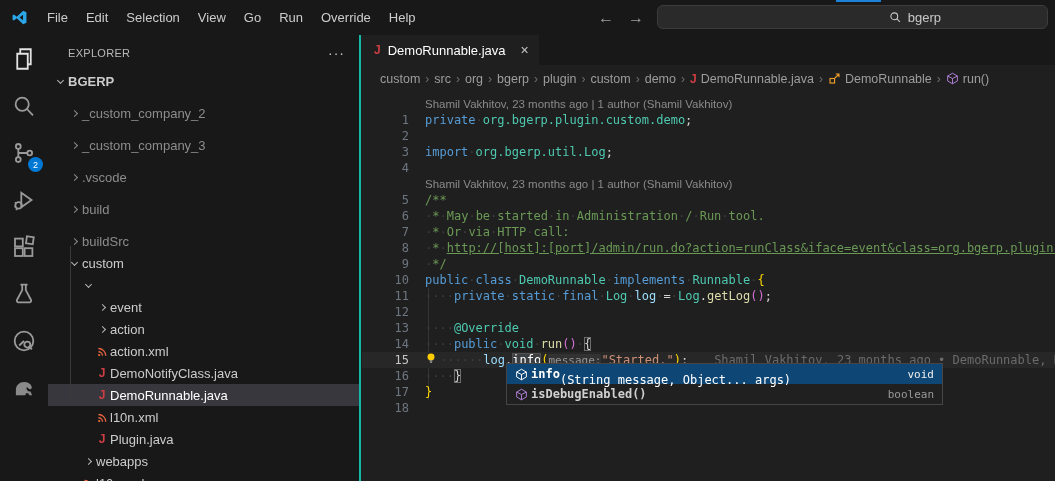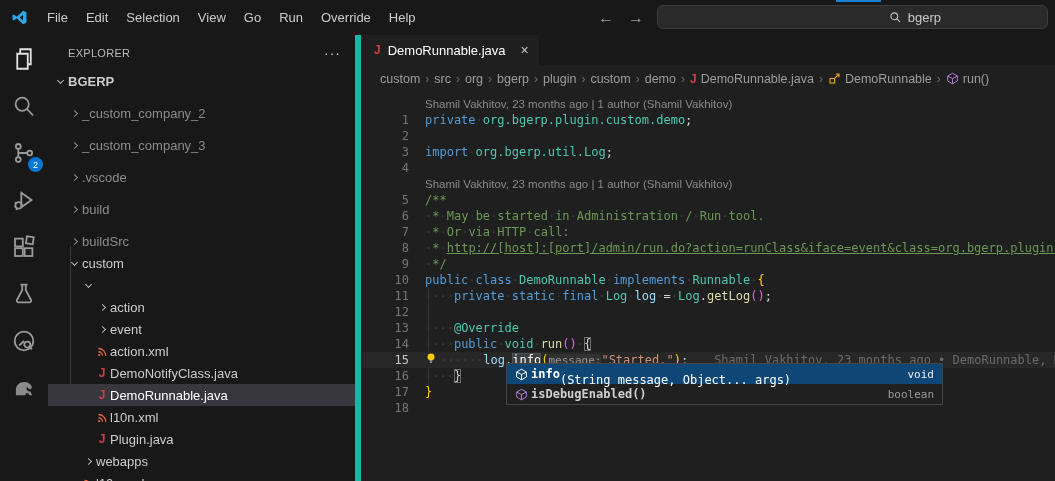--- a/index.html
+++ b/index.html
@@ -28,21 +28,21 @@
   .activitybar { position:absolute; left:0; top:35px; width:48px; height:446px;
     background:#181818; display:flex; flex-direction:column; align-items:center; z-index:20; }
   .ab-icon { position:relative; width:48px; height:47px; display:flex; align-items:center; justify-content:center; }
   .ab-icon svg { stroke:#9a9a9a; fill:none; stroke-width:1.2; }
   .ab-icon.active svg { stroke:#e4e4e4; }
   .ab-icon.filled svg { fill:#9a9a9a; stroke:none; }
   .badge { position:absolute; right:5px; bottom:4px; width:15px; height:15px; border-radius:50%;
     background:#0078d4; color:#fff; font-size:9px; display:flex; align-items:center; justify-content:center; }
   
   .sidebar { position:absolute; left:48px; top:35px; width:313px; height:446px;
-    background:#181818; border-right:6px solid #14b8a6; z-index:10; overflow:hidden; }
+    background:#181818; border-right:2px solid #14b8a6; z-index:10; overflow:hidden; }
   .sb-header { height:35px; display:flex; align-items:center; justify-content:space-between;
     padding:0 14px 0 20px; }
   .sb-title { font-size:11px; color:#b8b8b8; letter-spacing:.3px; }
   .sb-actions { color:#c5c5c5; font-size:14px; letter-spacing:1px; cursor:pointer; }
   .tree { position:absolute; left:0; top:35px; right:0; bottom:0; }
   .tree-row { position:relative; height:22px; display:flex; align-items:center; white-space:nowrap;
     color:#cccccc; cursor:pointer; }
   .tree-row.dim { color:#8c8c8c;margin-top:10px; }
   .tree-row.selected { background:#37373d; color:#ffffff; }
   .tree-row.bold { font-weight:bold; }
@@ -247,27 +247,27 @@
       </div>
       <div class="tree-row" style="padding-left: 32px;">
         <span class="slot">
           <span class="chev down"></span>
         </span>
       </div>
       <div class="tree-row" style="padding-left: 46px;">
         <span class="slot">
           <span class="chev right"></span>
         </span>
+        <span>event</span>
+      </div>
+      <div class="tree-row" style="padding-left: 46px;">
+        <span class="slot">
+          <span class="chev right"></span>
+        </span>
         <span>action</span>
-      </div>
-      <div class="tree-row" style="padding-left: 46px;">
-        <span class="slot">
-          <span class="chev right"></span>
-        </span>
-        <span>event</span>
       </div>
       <div class="tree-row" style="padding-left: 46px;">
         <span class="slot">
           <svg width="13" height="13" viewBox="0 0 16 16">
             <g stroke="#e8643f" fill="none" stroke-width="1.6">
               <path d="M3 8.3a5 5 0 0 1 5 5M3 4.3a9 9 0 0 1 9 9"></path>
             </g>
             <circle cx="3.9" cy="12.4" r="1.4" fill="#e8643f"></circle>
           </svg>
         </span>

